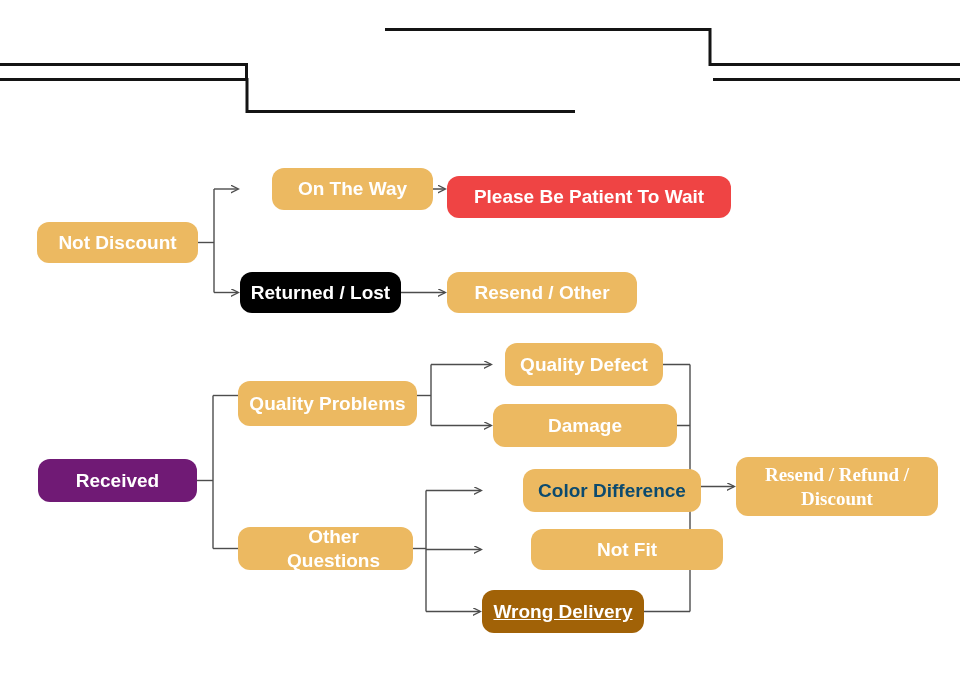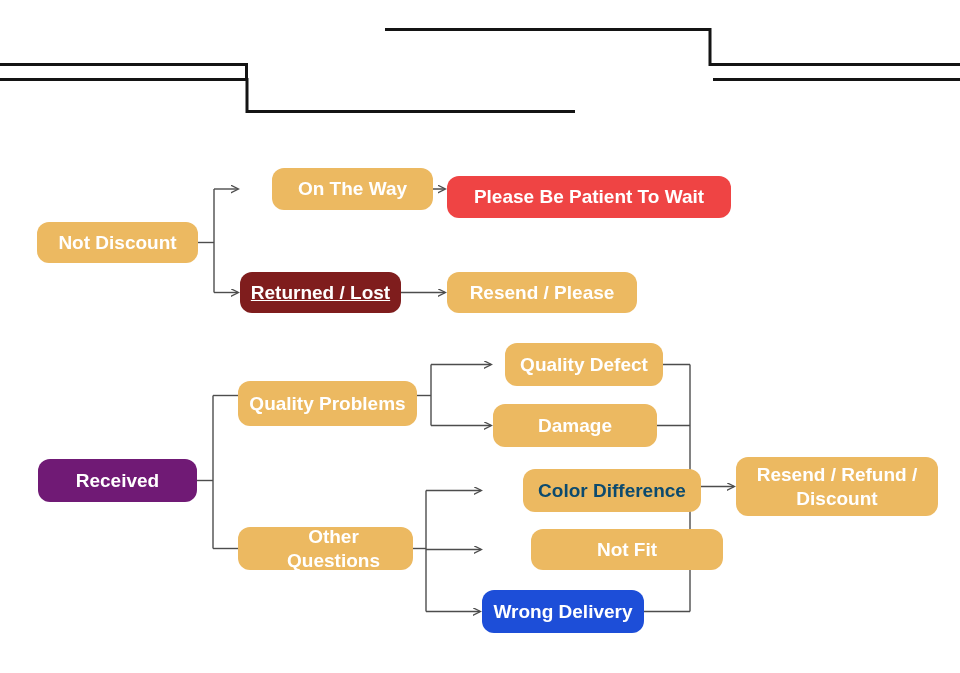--- a/index.html
+++ b/index.html
@@ -94,26 +94,26 @@
       <polyline points="643,549.5 690,549.5" fill="none" stroke="#4D4D4D" stroke-width="1.4"></polyline>
       <polyline points="644,611.5 690,611.5" fill="none" stroke="#4D4D4D" stroke-width="1.4"></polyline>
       <polyline points="690,364.5 690,611.5" fill="none" stroke="#4D4D4D" stroke-width="1.4"></polyline>
       <polyline points="690,486.5 734,486.5" fill="none" stroke="#4D4D4D" stroke-width="1.4" marker-end="url(#arrowhead)"></polyline>
     </svg>
 
   <div id="nodes">
       <div class="flow-node" style="left: 37px; top: 222px; width: 161px; height: 41px; background: rgb(236, 185, 97); color: rgb(255, 255, 255);">Not Discount</div>
       <div class="flow-node" style="left: 240px; top: 168px; width: 161px; height: 42px; background: rgb(236, 185, 97); color: rgb(255, 255, 255); margin-left: 32px;">On The Way</div>
       <div class="flow-node" style="left: 447px; top: 168px; width: 284px; height: 42px; background: #ef4444; color: rgb(255, 255, 255); margin-top: 8px;">Please Be Patient To Wait</div>
-      <div class="flow-node" style="left: 240px; top: 272px; width: 161px; height: 41px; background: #7f1d1d; color: rgb(255, 255, 255); text-decoration: underline;">Returned / Lost</div>
-      <div class="flow-node" style="left: 447px; top: 272px; width: 190px; height: 41px; background: rgb(236, 185, 97); color: rgb(255, 255, 255);">Resend / Please</div>
+      <div class="flow-node" style="left: 240px; top: 272px; width: 161px; height: 41px; background: #000000; color: rgb(255, 255, 255);">Returned / Lost</div>
+      <div class="flow-node" style="left: 447px; top: 272px; width: 190px; height: 41px; background: rgb(236, 185, 97); color: rgb(255, 255, 255);">Resend / Other</div>
       <div class="flow-node" style="left: 493px; top: 343px; width: 158px; height: 43px; background: rgb(236, 185, 97); color: rgb(255, 255, 255); margin-left: 12px;">Quality Defect</div>
       <div class="flow-node" style="left: 238px; top: 381px; width: 179px; height: 45px; background: rgb(236, 185, 97); color: rgb(255, 255, 255);">Quality Problems</div>
-      <div class="flow-node" style="left: 493px; top: 404px; width: 164px; height: 43px; background: rgb(236, 185, 97); color: rgb(255, 255, 255);">Damage</div>
+      <div class="flow-node" style="left: 493px; top: 404px; width: 184px; height: 43px; background: rgb(236, 185, 97); color: rgb(255, 255, 255);">Damage</div>
       <div class="flow-node" style="left: 38px; top: 459px; width: 159px; height: 43px; background: #701a75; color: rgb(255, 255, 255);">Received</div>
       <div class="flow-node" style="left: 483px; top: 469px; width: 178px; height: 43px; background: rgb(236, 185, 97); color: #0c4a6e; margin-left: 40px;">Color Difference</div>
       <div class="flow-node" style="left: 238px; top: 527px; width: 175px; height: 43px; background: rgb(236, 185, 97); color: rgb(255, 255, 255); padding-left: 24px;">Other Questions</div>
       <div class="flow-node" style="left: 483px; top: 529px; width: 192px; height: 41px; background: rgb(236, 185, 97); color: rgb(255, 255, 255); margin-left: 48px;">Not Fit</div>
-      <div class="flow-node" style="left: 482px; top: 590px; width: 162px; height: 43px; background: #1d4ed8; color: rgb(255, 255, 255);">Wrong Delivery</div>
-      <div class="flow-node" style="left: 736px; top: 457px; width: 202px; height: 59px; background: rgb(236, 185, 97); color: rgb(255, 255, 255);">Resend / Refund / Discount</div>
+      <div class="flow-node" style="left: 482px; top: 590px; width: 162px; height: 43px; background: #a16207; color: rgb(255, 255, 255); text-decoration: underline;">Wrong Delivery</div>
+      <div class="flow-node" style="left: 736px; top: 457px; width: 202px; height: 59px; background: rgb(236, 185, 97); color: rgb(255, 255, 255); font-family: Liberation Serif, serif;">Resend / Refund / Discount</div>
     </div>
 
 </div>
 
 </body></html>

